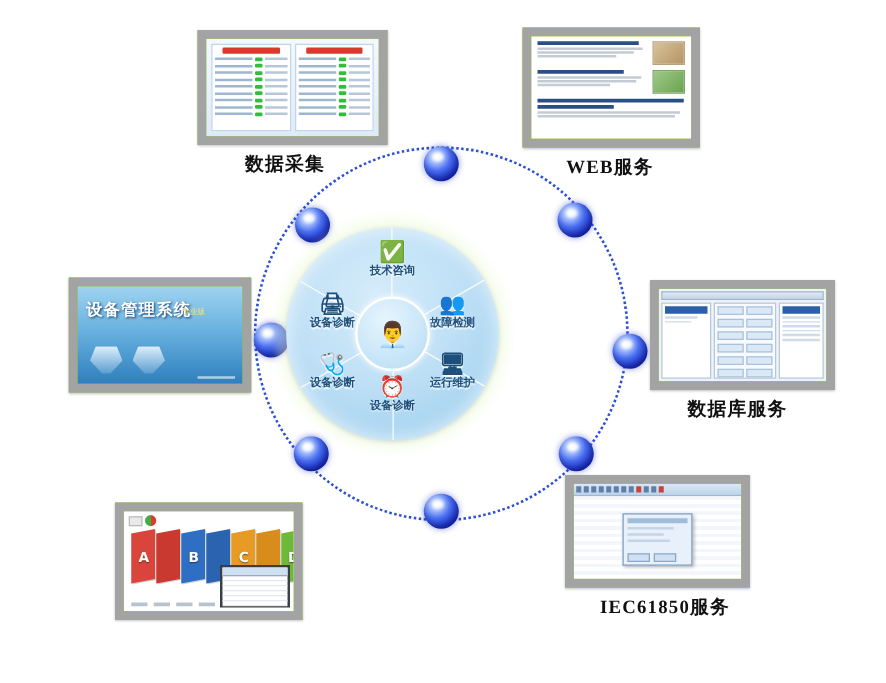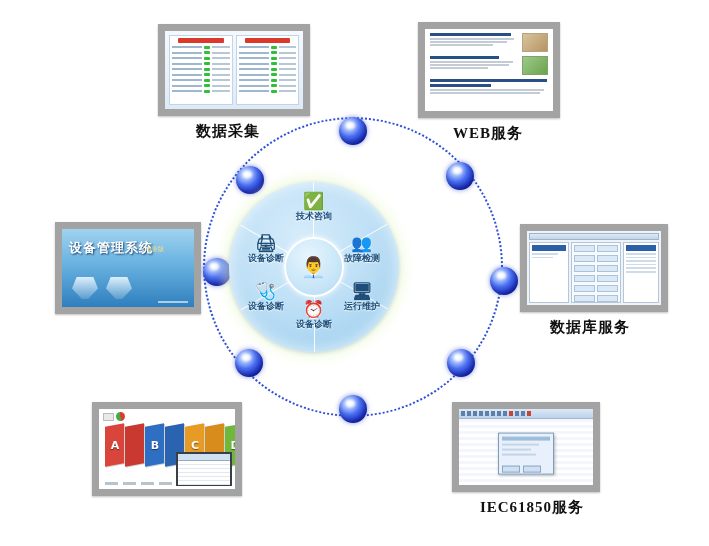--- a/index.html
+++ b/index.html
@@ -476,21 +476,21 @@
             <div class="pr"></div>
             <div class="pr"></div>
           <div class="pr"></div>
             <div class="pr"></div>
             <div class="pr"></div>
         </div>
       </div>
     </div>
   </div>
 
-  <div class="thumb-wrap" style="left:452px;top:402px;width:160px;">
+  <div class="thumb-wrap" style="left:452px;top:380px;width:160px;">
     <div class="thumb" style="width:134px;height:76px;">
       <div class="tb-iec">
         <div class="tbar">
           <i></i>
             <i></i>
             <i></i>
             <i></i>
             <i></i>
             <i></i>
             <i></i>

